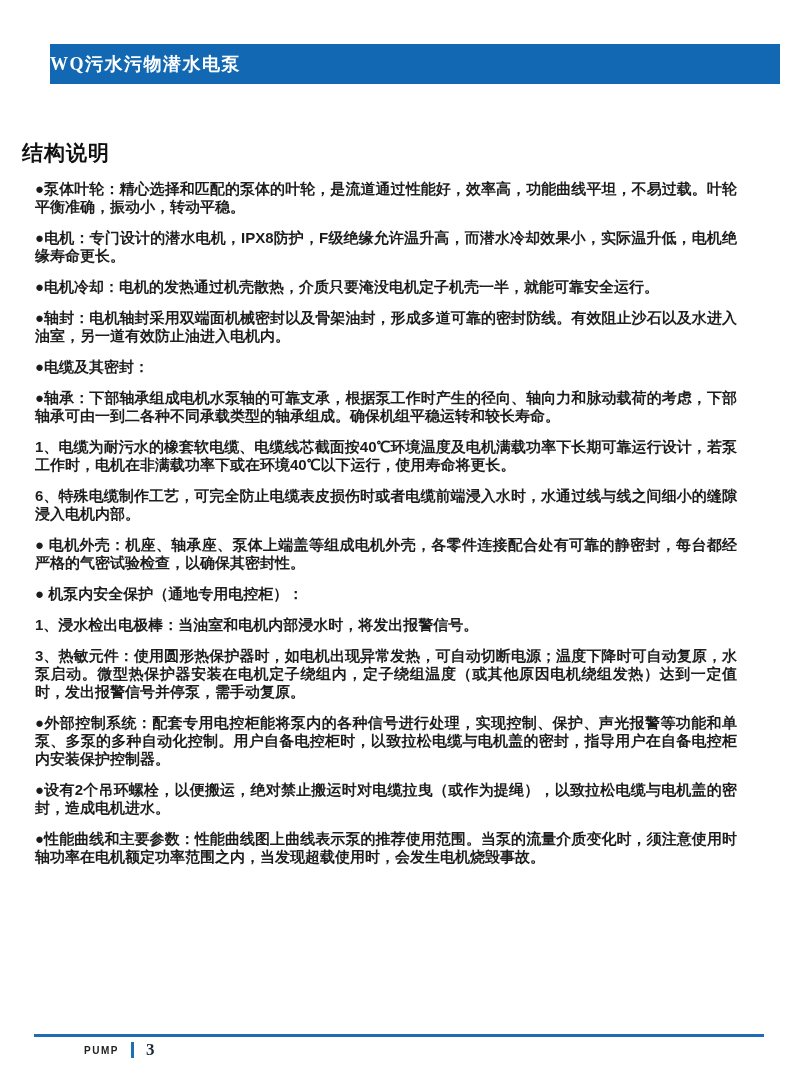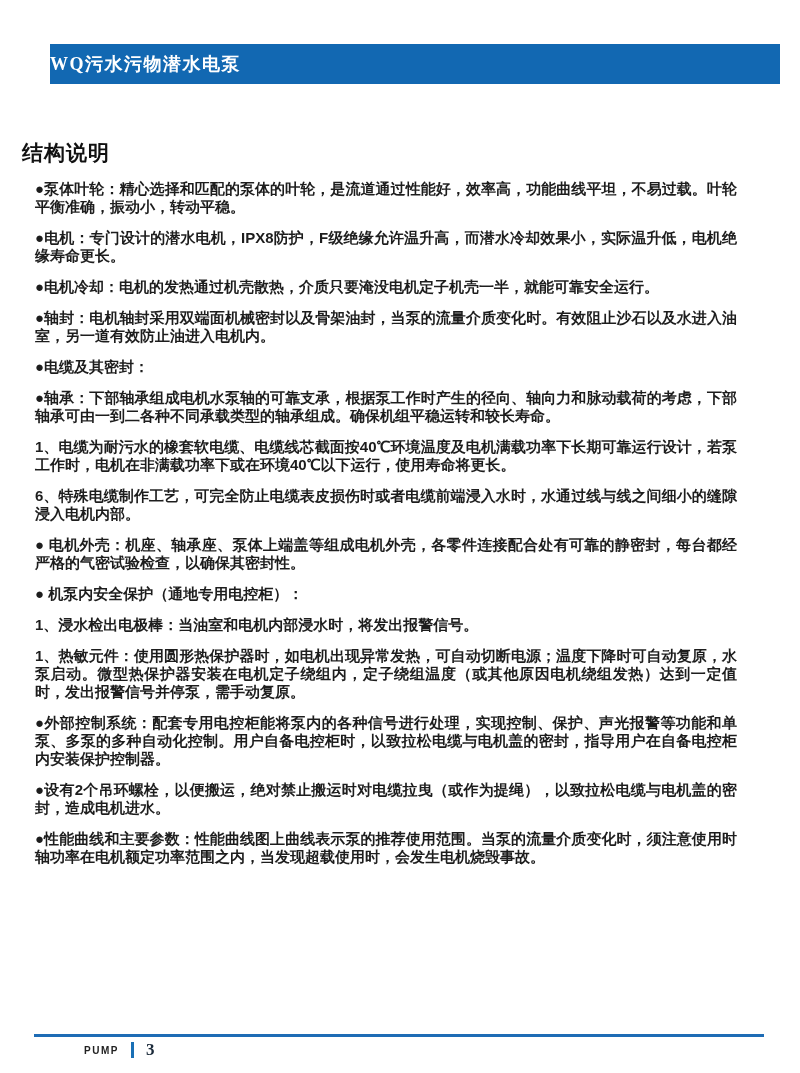--- a/index.html
+++ b/index.html
@@ -65,29 +65,29 @@
 <div class="header-band">
   <span class="header-title">WQ污水污物潜水电泵</span>
 </div>
 
 <div class="content">
   <h1 class="section-heading">结构说明</h1>
   <div class="body-text">
     <p>●泵体叶轮：精心选择和匹配的泵体的叶轮，是流道通过性能好，效率高，功能曲线平坦，不易过载。叶轮平衡准确，振动小，转动平稳。</p>
     <p>●电机：专门设计的潜水电机，IPX8防护，F级绝缘允许温升高，而潜水冷却效果小，实际温升低，电机绝缘寿命更长。</p>
     <p>●电机冷却：电机的发热通过机壳散热，介质只要淹没电机定子机壳一半，就能可靠安全运行。</p>
-    <p>●轴封：电机轴封采用双端面机械密封以及骨架油封，当泵的流量介质变化时。有效阻止沙石以及水进入油室，另一道有效防止油进入电机内。</p>
+    <p>●轴封：电机轴封采用双端面机械密封以及骨架油封，形成多道可靠的密封防线。有效阻止沙石以及水进入油室，另一道有效防止油进入电机内。</p>
     <p>●电缆及其密封：</p>
     <p>●轴承：下部轴承组成电机水泵轴的可靠支承，根据泵工作时产生的径向、轴向力和脉动载荷的考虑，下部轴承可由一到二各种不同承载类型的轴承组成。确保机组平稳运转和较长寿命。</p>
     <p>1、电缆为耐污水的橡套软电缆、电缆线芯截面按40℃环境温度及电机满载功率下长期可靠运行设计，若泵工作时，电机在非满载功率下或在环境40℃以下运行，使用寿命将更长。</p>
     <p>6、特殊电缆制作工艺，可完全防止电缆表皮损伤时或者电缆前端浸入水时，水通过线与线之间细小的缝隙浸入电机内部。</p>
     <p>● 电机外壳：机座、轴承座、泵体上端盖等组成电机外壳，各零件连接配合处有可靠的静密封，每台都经严格的气密试验检查，以确保其密封性。</p>
     <p>● 机泵内安全保护（通地专用电控柜）：</p>
     <p>1、浸水检出电极棒：当油室和电机内部浸水时，将发出报警信号。</p>
-    <p>1、热敏元件：使用圆形热保护器时，如电机出现异常发热，可自动切断电源；温度下降时可自动复原，水泵启动。微型热保护器安装在电机定子绕组内，定子绕组温度（或其他原因电机绕组发热）达到一定值时，发出报警信号并停泵，需手动复原。</p>
+    <p>3、热敏元件：使用圆形热保护器时，如电机出现异常发热，可自动切断电源；温度下降时可自动复原，水泵启动。微型热保护器安装在电机定子绕组内，定子绕组温度（或其他原因电机绕组发热）达到一定值时，发出报警信号并停泵，需手动复原。</p>
     <p>●外部控制系统：配套专用电控柜能将泵内的各种信号进行处理，实现控制、保护、声光报警等功能和单泵、多泵的多种自动化控制。用户自备电控柜时，以致拉松电缆与电机盖的密封，指导用户在自备电控柜内安装保护控制器。</p>
     <p>●设有2个吊环螺栓，以便搬运，绝对禁止搬运时对电缆拉曳（或作为提绳），以致拉松电缆与电机盖的密封，造成电机进水。</p>
     <p>●性能曲线和主要参数：性能曲线图上曲线表示泵的推荐使用范围。当泵的流量介质变化时，须注意使用时轴功率在电机额定功率范围之内，当发现超载使用时，会发生电机烧毁事故。</p>
   </div>
 </div>
 
 <div class="footer-line"></div>
 <div class="footer">
   <span class="footer-brand">PUMP</span>
   <span class="footer-divider"></span>

